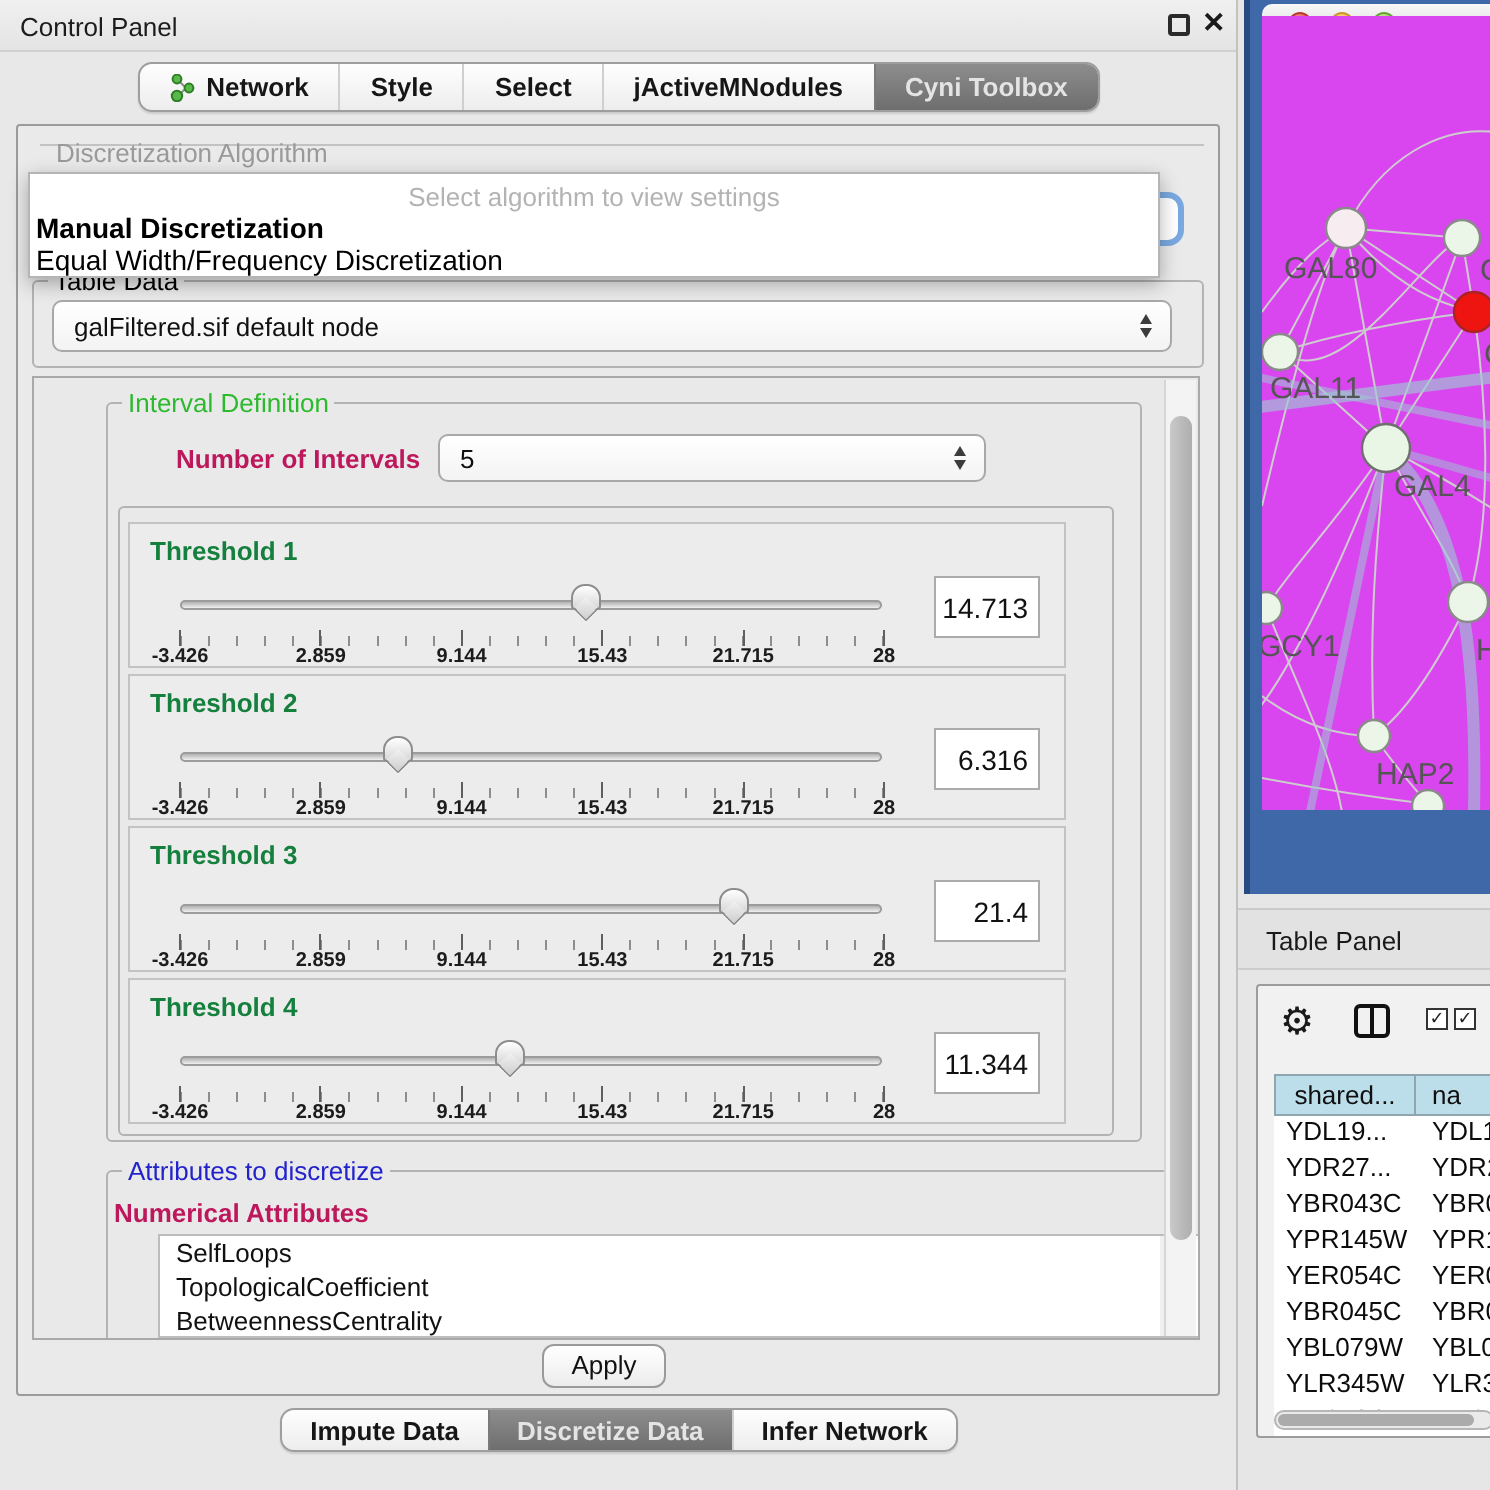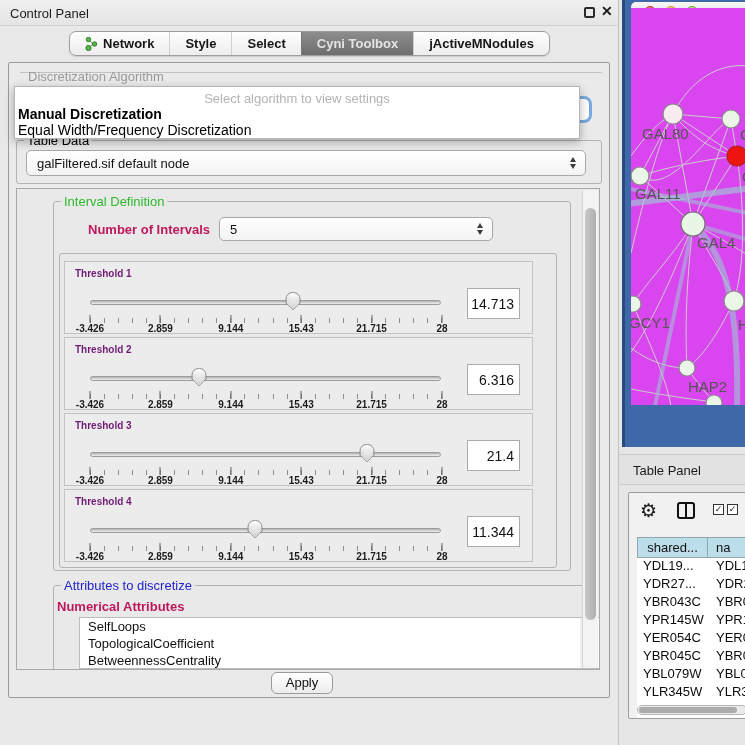--- a/index.html
+++ b/index.html
@@ -52,21 +52,21 @@
   
   .scrollc { position:absolute; left:16px; top:188px; width:584px; height:482px; background:#e9e9e9; border:1px solid #a9a9a9; overflow:hidden; }
   .vscroll { position:absolute; right:1px; top:1px; width:16px; height:478px; background:#f3f3f3; border-left:1px solid #d6d6d6; }
   .vscroll .vthumb { position:absolute; left:2px; top:18px; width:11px; height:412px; background:linear-gradient(to right,#c9c9c9,#aeaeae); border-radius:6px; }
 
   .lbl-bold { position:absolute; font-size:13px; font-weight:bold; color:#be185d; }
 
   
   .thr-list { position:absolute; left:47px; top:8px; }
   .thrbox { position:relative; width:469px; height:73px; background:#ececec; border:1px solid #c3c3c3; margin-bottom:3px; }
-  .thr-label { position:absolute; left:10px; top:6px; font-size:10px; font-weight:bold; color:#701a75; }
+  .thr-label { position:absolute; left:10px; top:6px; font-size:13px; font-weight:bold; color:#15803d; }
   .slider { position:absolute; left:25px; top:30px; width:351px; height:22px; }
   .track { position:absolute; left:0; right:0; top:8px; height:5px; background:linear-gradient(#b2b2b2,#f0f0f0); border:1px solid #9c9c9c; border-radius:3px; }
   .thumb { position:absolute; top:0; width:15px; height:13px; background:linear-gradient(#ffffff,#d7d7d7); border:1px solid #8d8d8d; border-radius:7px 7px 2px 2px; transform:translateX(-50%); cursor:pointer; z-index:2; }
   .thumb::after { content:''; position:absolute; left:2.2px; top:7px; width:8px; height:8px; background:linear-gradient(135deg,#f2f2f2,#cfcfcf); border-right:1px solid #8d8d8d; border-bottom:1px solid #8d8d8d; transform:rotate(45deg); border-radius:1px; }
   .ticks { position:absolute; left:25px; top:53px; width:352px; height:9px; }
   .ticks .minor { position:absolute; left:0; right:0; top:3px; height:5px; background:repeating-linear-gradient(to right,#8d8d8d 0 1px,transparent 1px 14.04px); }
   .ticks .majors i { position:absolute; top:0; width:1px; height:8px; background:#5f5f5f; transform:translateX(-.5px); }
   .tick-labels { position:absolute; left:25px; top:61px; width:352px; height:11px; }
   .tick-labels span { position:absolute; transform:translateX(-50%); font-size:10px; font-weight:bold; color:#1c1c1c; white-space:nowrap; }
   .thr-value { position:absolute; left:402px; top:26px; width:53px; height:31px; background:#fff; border:1px solid #ababab; font-size:14px; font-family:"Liberation Sans",sans-serif; text-align:right; padding-right:5px; color:#111; }
@@ -140,25 +140,25 @@
             </svg>
           </span>
           <span>Network</span>
         </div>
         <div class="tab">
             <span>Style</span>
           </div>
         <div class="tab">
             <span>Select</span>
           </div>
+        <div class="tab">
+            <span>jActiveMNodules</span>
+          </div>
         <div class="tab sel">
             <span>Cyni Toolbox</span>
-          </div>
-        <div class="tab">
-            <span>jActiveMNodules</span>
           </div>
       </div>
     </div>
 
     <div class="outer"></div>
 
     <div class="algo-topline"></div>
     <div class="algo-title">Discretization Algorithm</div>
     <div class="combo-frag"></div>
 
@@ -319,20 +319,33 @@
           <div class="vthumb2"></div>
         </div>
 
       <div class="vscroll">
           <div class="vthumb"></div>
         </div>
     </div>
 
     <div class="apply-btn">Apply</div>
 
+    <div class="bottom-tabbar">
+      <div class="tabs" style="height:22px;">
+        <div class="tab" style="padding:0 14px;">
+            <span>Impute Data</span>
+          </div>
+        <div class="tab sel" style="padding:0 14px;">
+            <span>Discretize Data</span>
+          </div>
+        <div class="tab" style="padding:0 14px;">
+            <span>Infer Network</span>
+          </div>
+      </div>
+    </div>
   </div>
 
   <div class="netwin">
     <div class="mac-strip">
       <span class="light r"></span>
       <span class="light y"></span>
       <span class="light g"></span>
     </div>
   </div>
 

